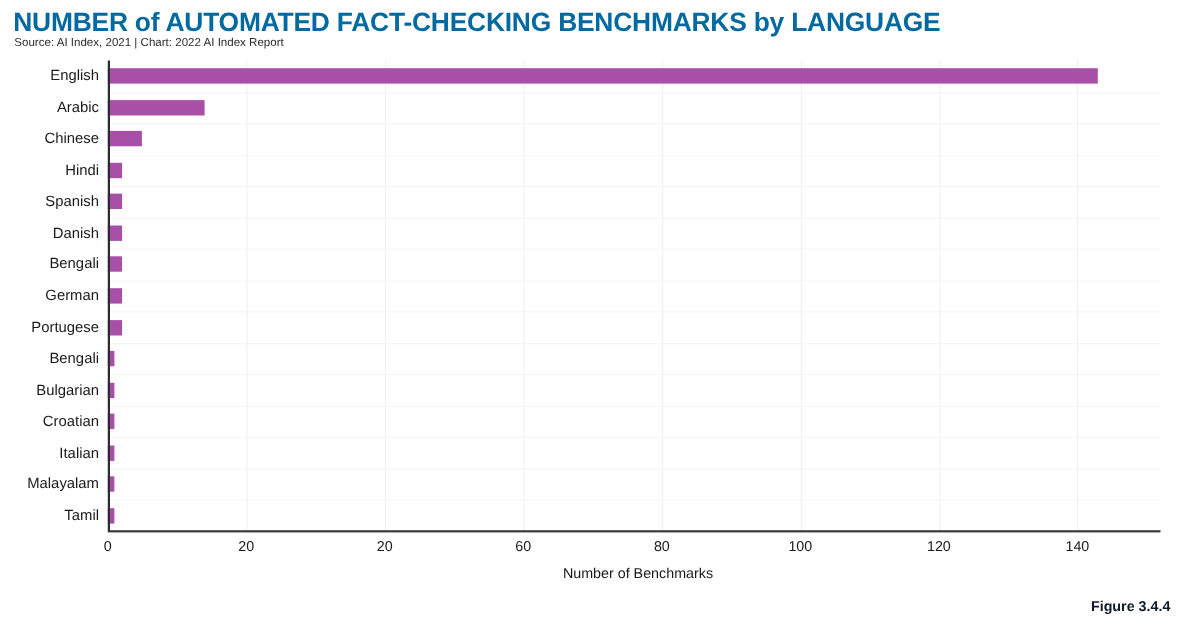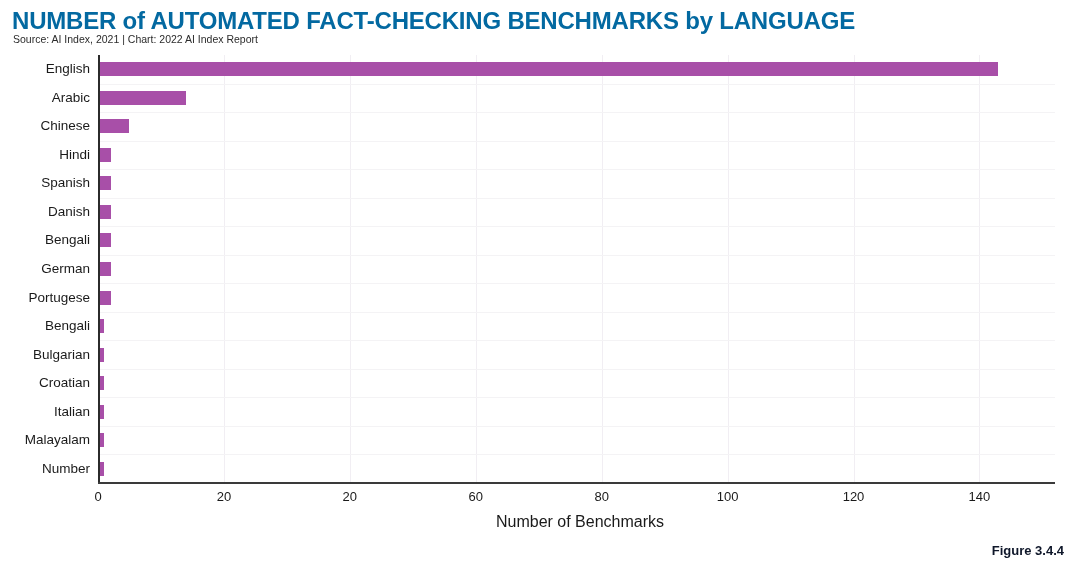--- a/index.html
+++ b/index.html
@@ -120,21 +120,21 @@
     font-size: 13px;
     color: #1a1a1a;
     white-space: nowrap;
   }
   #x-axis-title {
     position: absolute;
     left: 0;
     top: 513px;
     width: 1080px;
     text-align: center;
-    font-size: 16px;
+    font-size: 13px;
     color: #1a1a1a;
   }
   #x-axis-title .inner {
     display: inline-block;
     margin-left: 80px;
   }
 
   
   #figure-caption {
     position: absolute;
@@ -160,21 +160,21 @@
     <div class="ylab" style="top: 121.4px;">Spanish</div>
     <div class="ylab" style="top: 149.933px;">Danish</div>
     <div class="ylab" style="top: 178.467px;">Bengali</div>
     <div class="ylab" style="top: 207px;">German</div>
     <div class="ylab" style="top: 235.533px;">Portugese</div>
     <div class="ylab" style="top: 264.067px;">Bengali</div>
     <div class="ylab" style="top: 292.6px;">Bulgarian</div>
     <div class="ylab" style="top: 321.133px;">Croatian</div>
     <div class="ylab" style="top: 349.667px;">Italian</div>
     <div class="ylab" style="top: 378.2px;">Malayalam</div>
-    <div class="ylab" style="top: 406.733px;">Number</div>
+    <div class="ylab" style="top: 406.733px;">Tamil</div>
   </div>
 
 <div id="plot">
   <div id="plot-bg"></div>
   <div id="gridlines-v">
       <div class="gridline-v" style="left: 125.921px;"></div>
       <div class="gridline-v" style="left: 251.842px;"></div>
       <div class="gridline-v" style="left: 377.763px;"></div>
       <div class="gridline-v" style="left: 503.684px;"></div>
       <div class="gridline-v" style="left: 629.605px;"></div>

